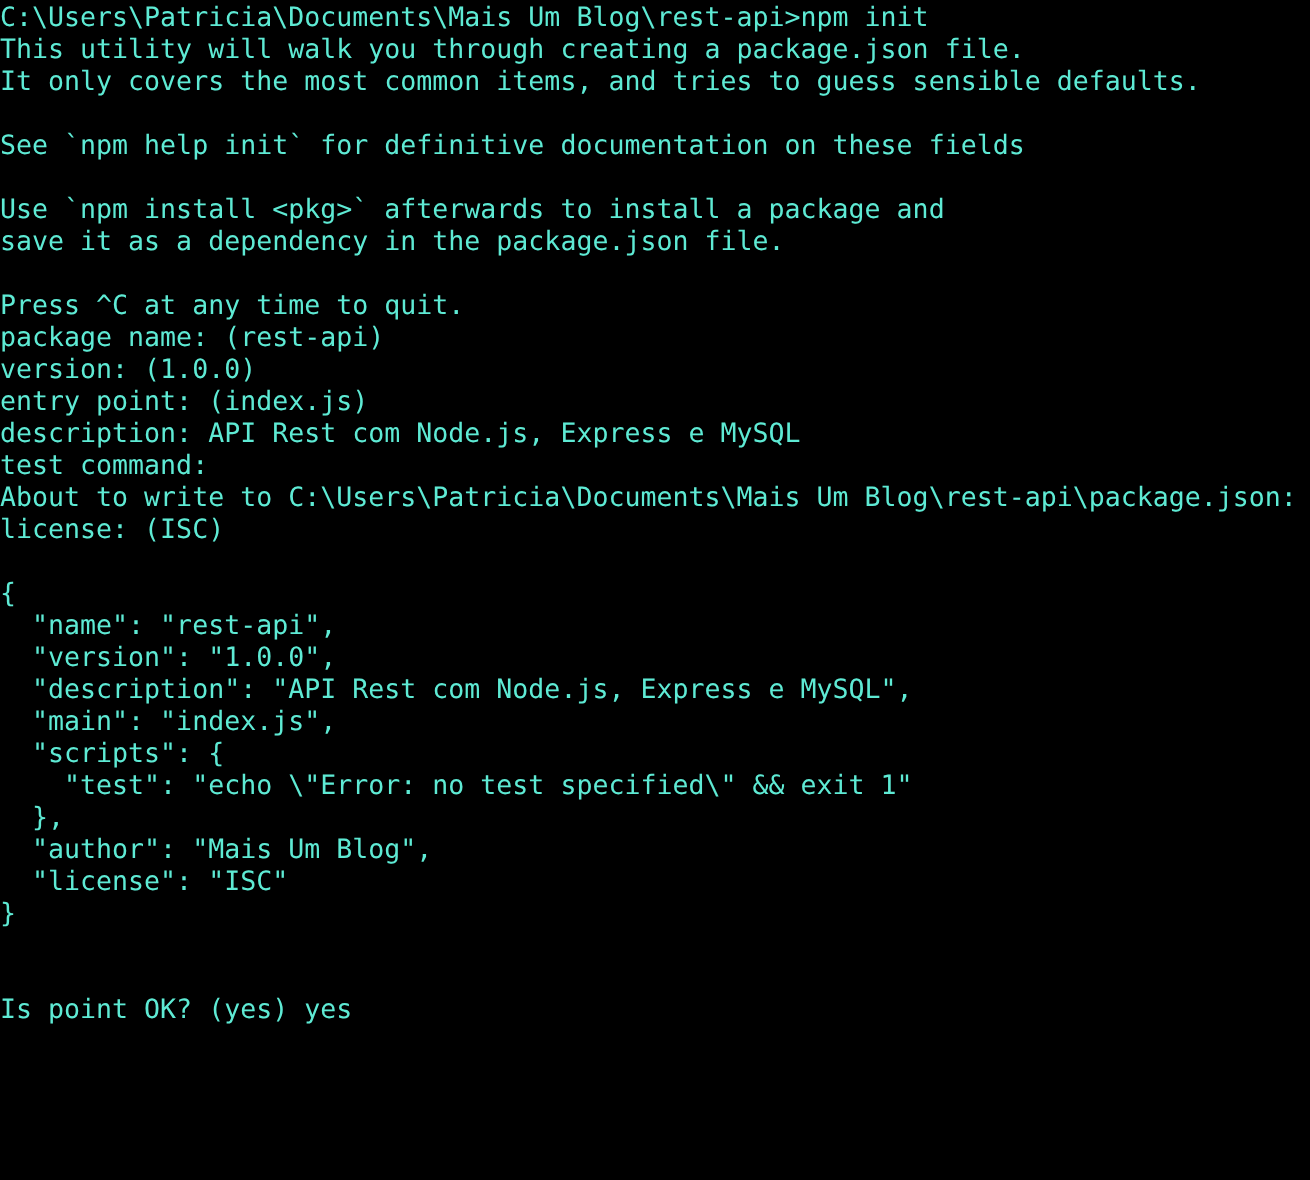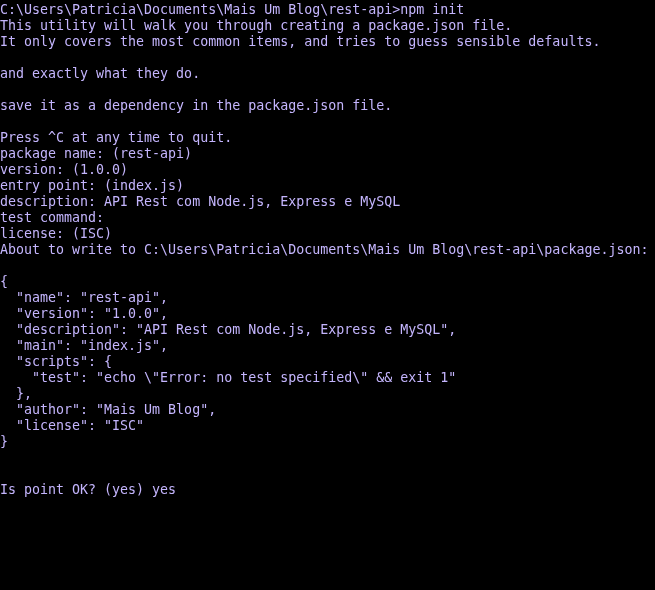--- a/index.html
+++ b/index.html
@@ -5,21 +5,21 @@
 <style>
   html, body {
     margin: 0;
     padding: 0;
     background: #000000;
   }
   #terminal {
     width: 655px;
     height: 590px;
     background: #000000;
-    color: #c4b5fd;
+    color: #5eead4;
     font-family: "DejaVu Sans Mono", "Liberation Mono", monospace;
     font-size: 13.3px;
     line-height: 16px;
     letter-spacing: 0px;
     overflow: hidden;
     position: relative;
     box-sizing: border-box;
     padding: 2px 0 0 0;
     -webkit-font-smoothing: none;
     font-smooth: never;
@@ -40,32 +40,33 @@
 </style>
 </head>
 <body>
 
 <div id="terminal">
   <div id="terminal-output">
       <div class="line">C:\Users\Patricia\Documents\Mais Um Blog\rest-api&gt;npm init</div>
       <div class="line">This utility will walk you through creating a package.json file.</div>
       <div class="line">It only covers the most common items, and tries to guess sensible defaults.</div>
       <div class="line"></div>
-      <div class="line">and exactly what they do.</div>
+      <div class="line">See `npm help init` for definitive documentation on these fields</div>
       <div class="line"></div>
+      <div class="line">Use `npm install &lt;pkg&gt;` afterwards to install a package and</div>
       <div class="line">save it as a dependency in the package.json file.</div>
       <div class="line"></div>
       <div class="line">Press ^C at any time to quit.</div>
       <div class="line">package name: (rest-api)</div>
       <div class="line">version: (1.0.0)</div>
       <div class="line">entry point: (index.js)</div>
       <div class="line">description: API Rest com Node.js, Express e MySQL</div>
       <div class="line">test command:</div>
+      <div class="line">About to write to C:\Users\Patricia\Documents\Mais Um Blog\rest-api\package.json:</div>
       <div class="line">license: (ISC)</div>
-      <div class="line">About to write to C:\Users\Patricia\Documents\Mais Um Blog\rest-api\package.json:</div>
       <div class="line"></div>
       <div class="line">{</div>
       <div class="line">  "name": "rest-api",</div>
       <div class="line">  "version": "1.0.0",</div>
       <div class="line">  "description": "API Rest com Node.js, Express e MySQL",</div>
       <div class="line">  "main": "index.js",</div>
       <div class="line">  "scripts": {</div>
       <div class="line">    "test": "echo \"Error: no test specified\" &amp;&amp; exit 1"</div>
       <div class="line">  },</div>
       <div class="line">  "author": "Mais Um Blog",</div>

